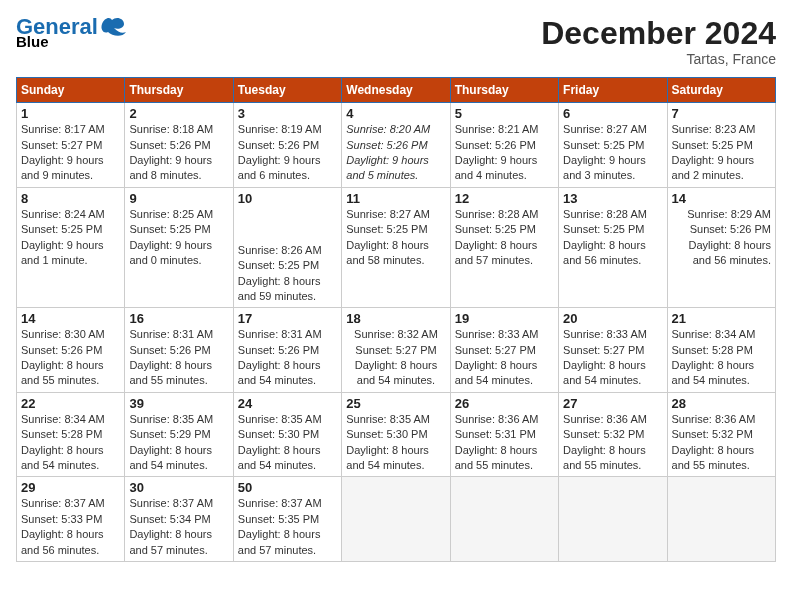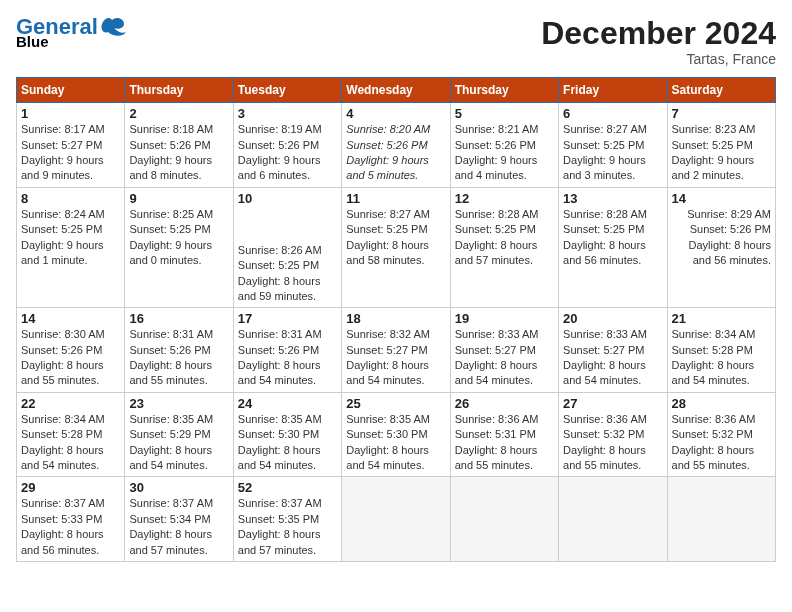--- a/index.html
+++ b/index.html
@@ -234,21 +234,21 @@
           </td>
           <td>
             <span class="day-num">17</span>
             <div class="day-info" style="white-space: pre-line;">Sunrise: 8:31 AM
 Sunset: 5:26 PM
 Daylight: 8 hours
 and 54 minutes.</div>
           </td>
           <td>
             <span class="day-num">18</span>
-            <div class="day-info" style="white-space: pre-line;">Sunrise: 8:32 AM
+            <div class="day-info" style="white-space: pre-line; text-align: center;">Sunrise: 8:32 AM
 Sunset: 5:27 PM
 Daylight: 8 hours
 and 54 minutes.</div>
           </td>
           <td>
             <span class="day-num">19</span>
             <div class="day-info" style="white-space: pre-line;">Sunrise: 8:33 AM
 Sunset: 5:27 PM
 Daylight: 8 hours
 and 54 minutes.</div>
@@ -270,21 +270,21 @@
         </tr>
         <tr>
           <td>
             <span class="day-num">22</span>
             <div class="day-info" style="white-space: pre-line;">Sunrise: 8:34 AM
 Sunset: 5:28 PM
 Daylight: 8 hours
 and 54 minutes.</div>
           </td>
           <td>
-            <span class="day-num">23</span>
+            <span class="day-num">39</span>
             <div class="day-info" style="white-space: pre-line;">Sunrise: 8:35 AM
 Sunset: 5:29 PM
 Daylight: 8 hours
 and 54 minutes.</div>
           </td>
           <td>
             <span class="day-num">24</span>
             <div class="day-info" style="white-space: pre-line;">Sunrise: 8:35 AM
 Sunset: 5:30 PM
 Daylight: 8 hours
@@ -328,21 +328,21 @@
 and 56 minutes.</div>
           </td>
           <td>
             <span class="day-num">30</span>
             <div class="day-info" style="white-space: pre-line;">Sunrise: 8:37 AM
 Sunset: 5:34 PM
 Daylight: 8 hours
 and 57 minutes.</div>
           </td>
           <td>
-            <span class="day-num">52</span>
+            <span class="day-num">50</span>
             <div class="day-info" style="white-space: pre-line;">Sunrise: 8:37 AM
 Sunset: 5:35 PM
 Daylight: 8 hours
 and 57 minutes.</div>
           </td>
           <td class="empty"></td>
           <td class="empty"></td>
           <td class="empty"></td>
           <td class="empty"></td>
         </tr>

